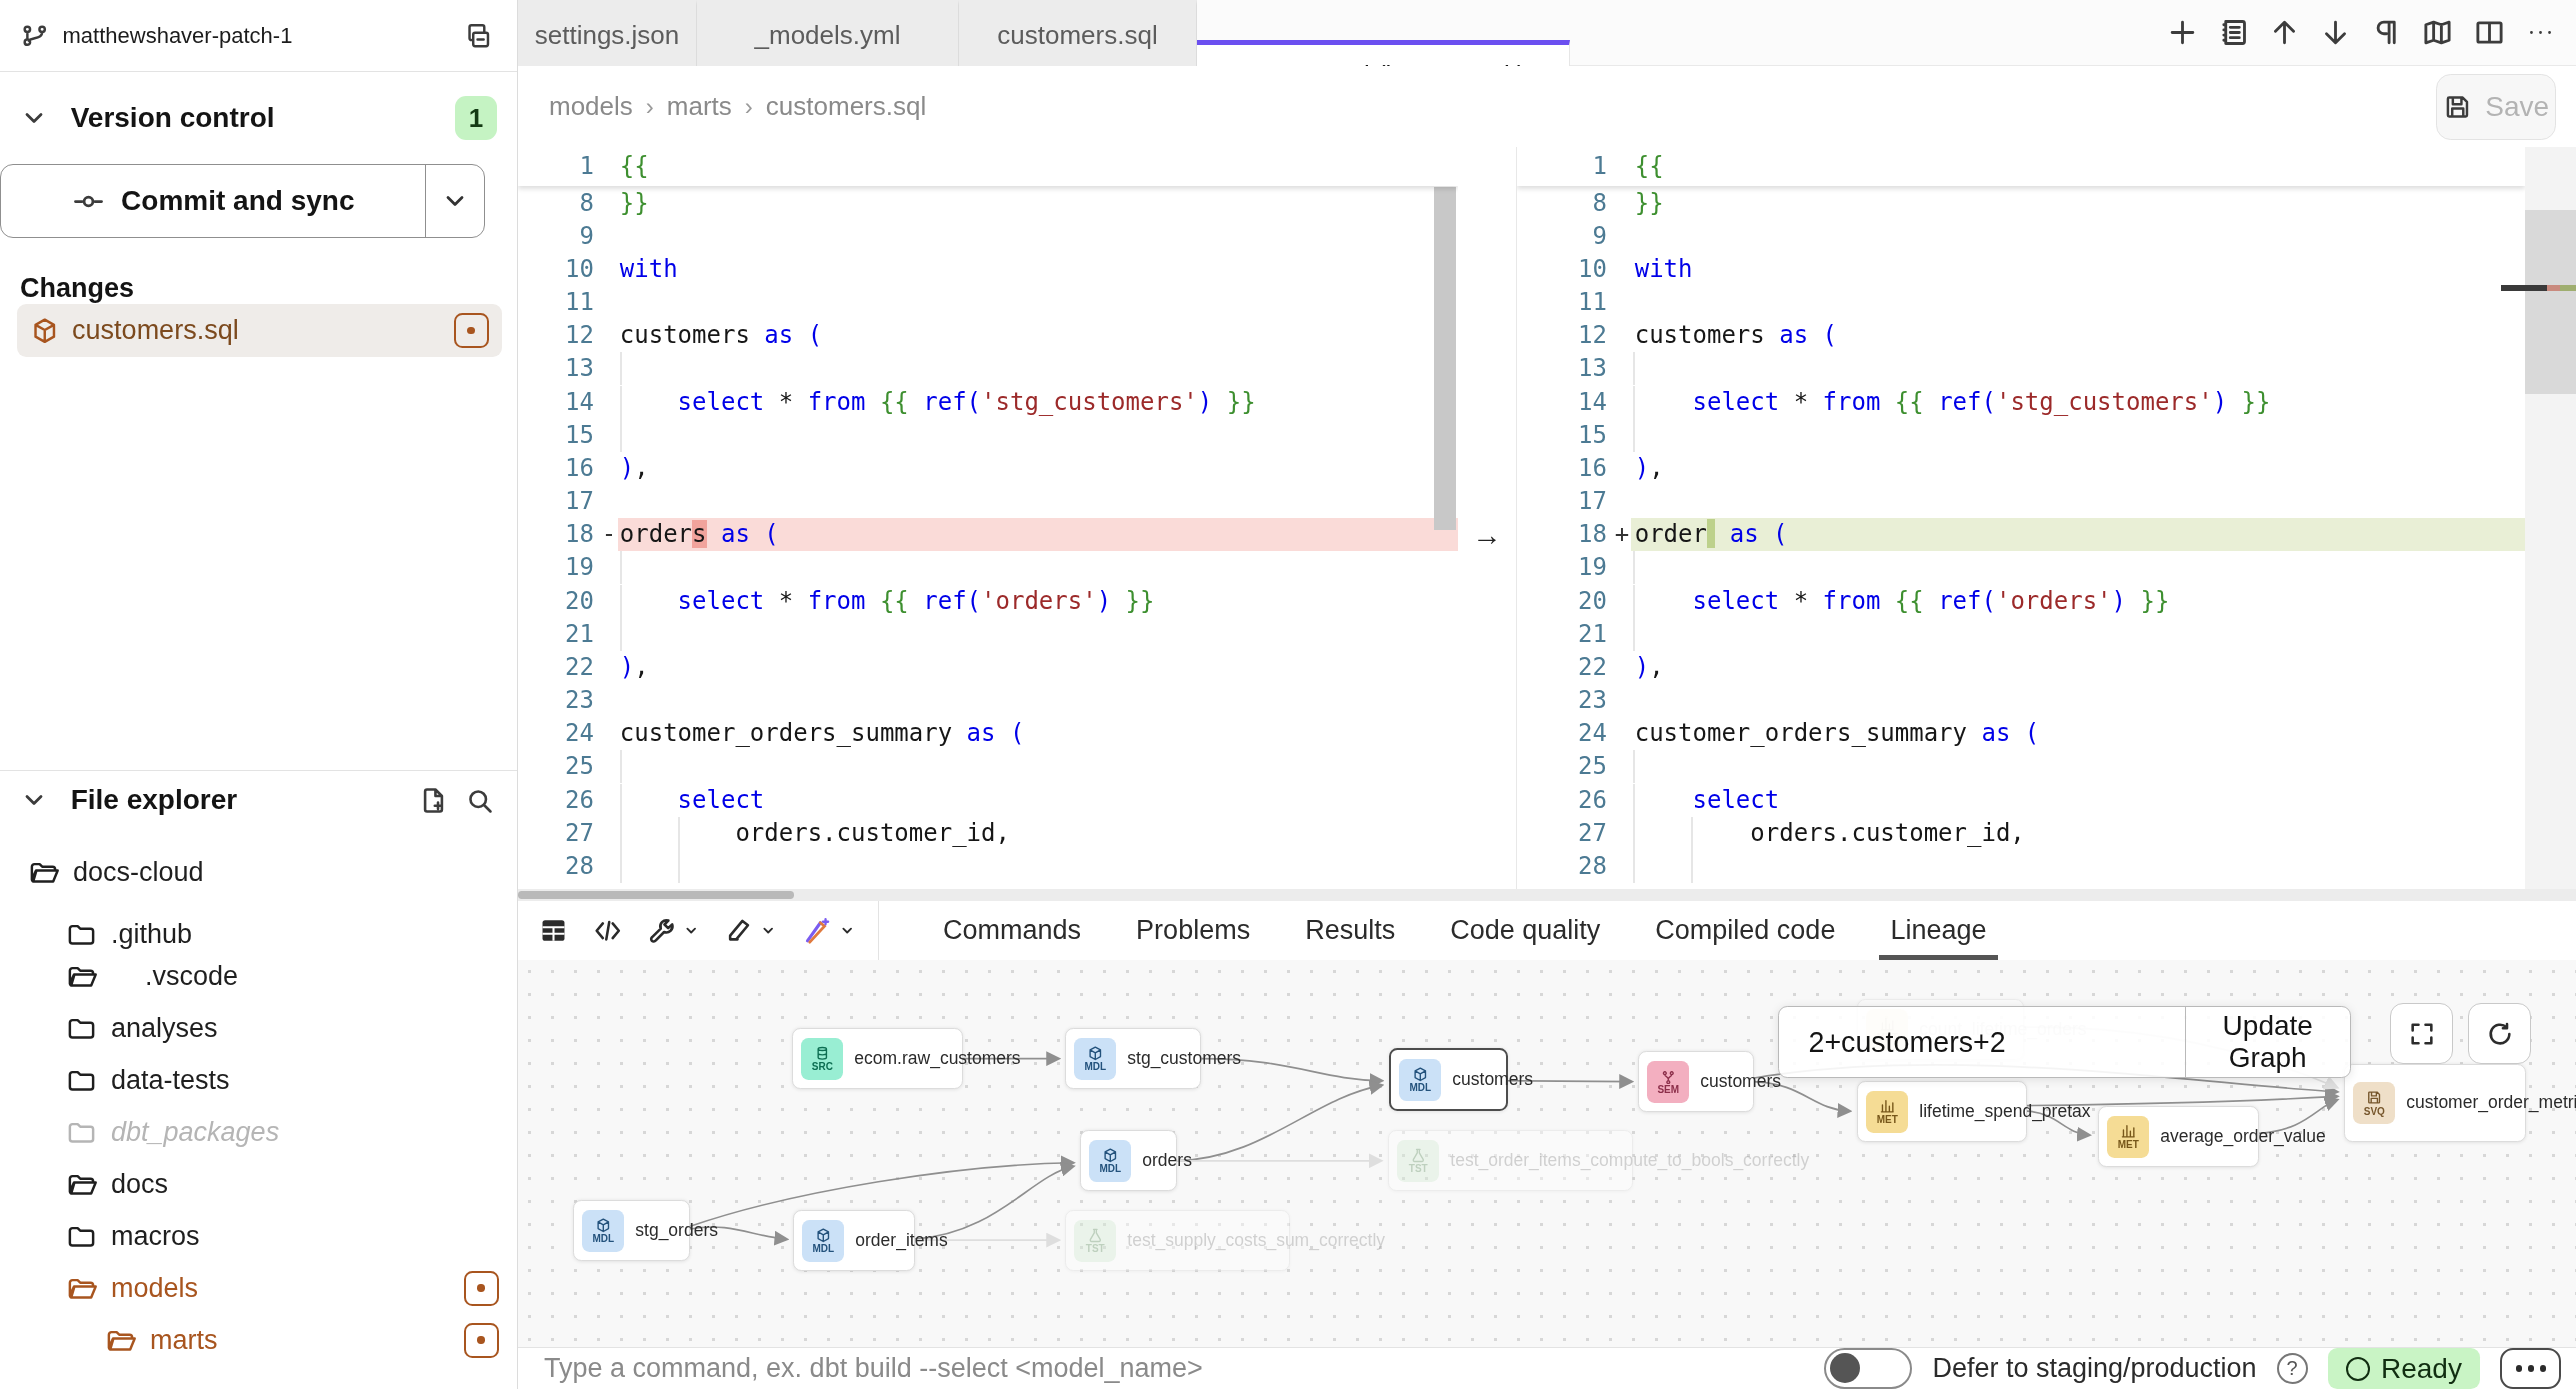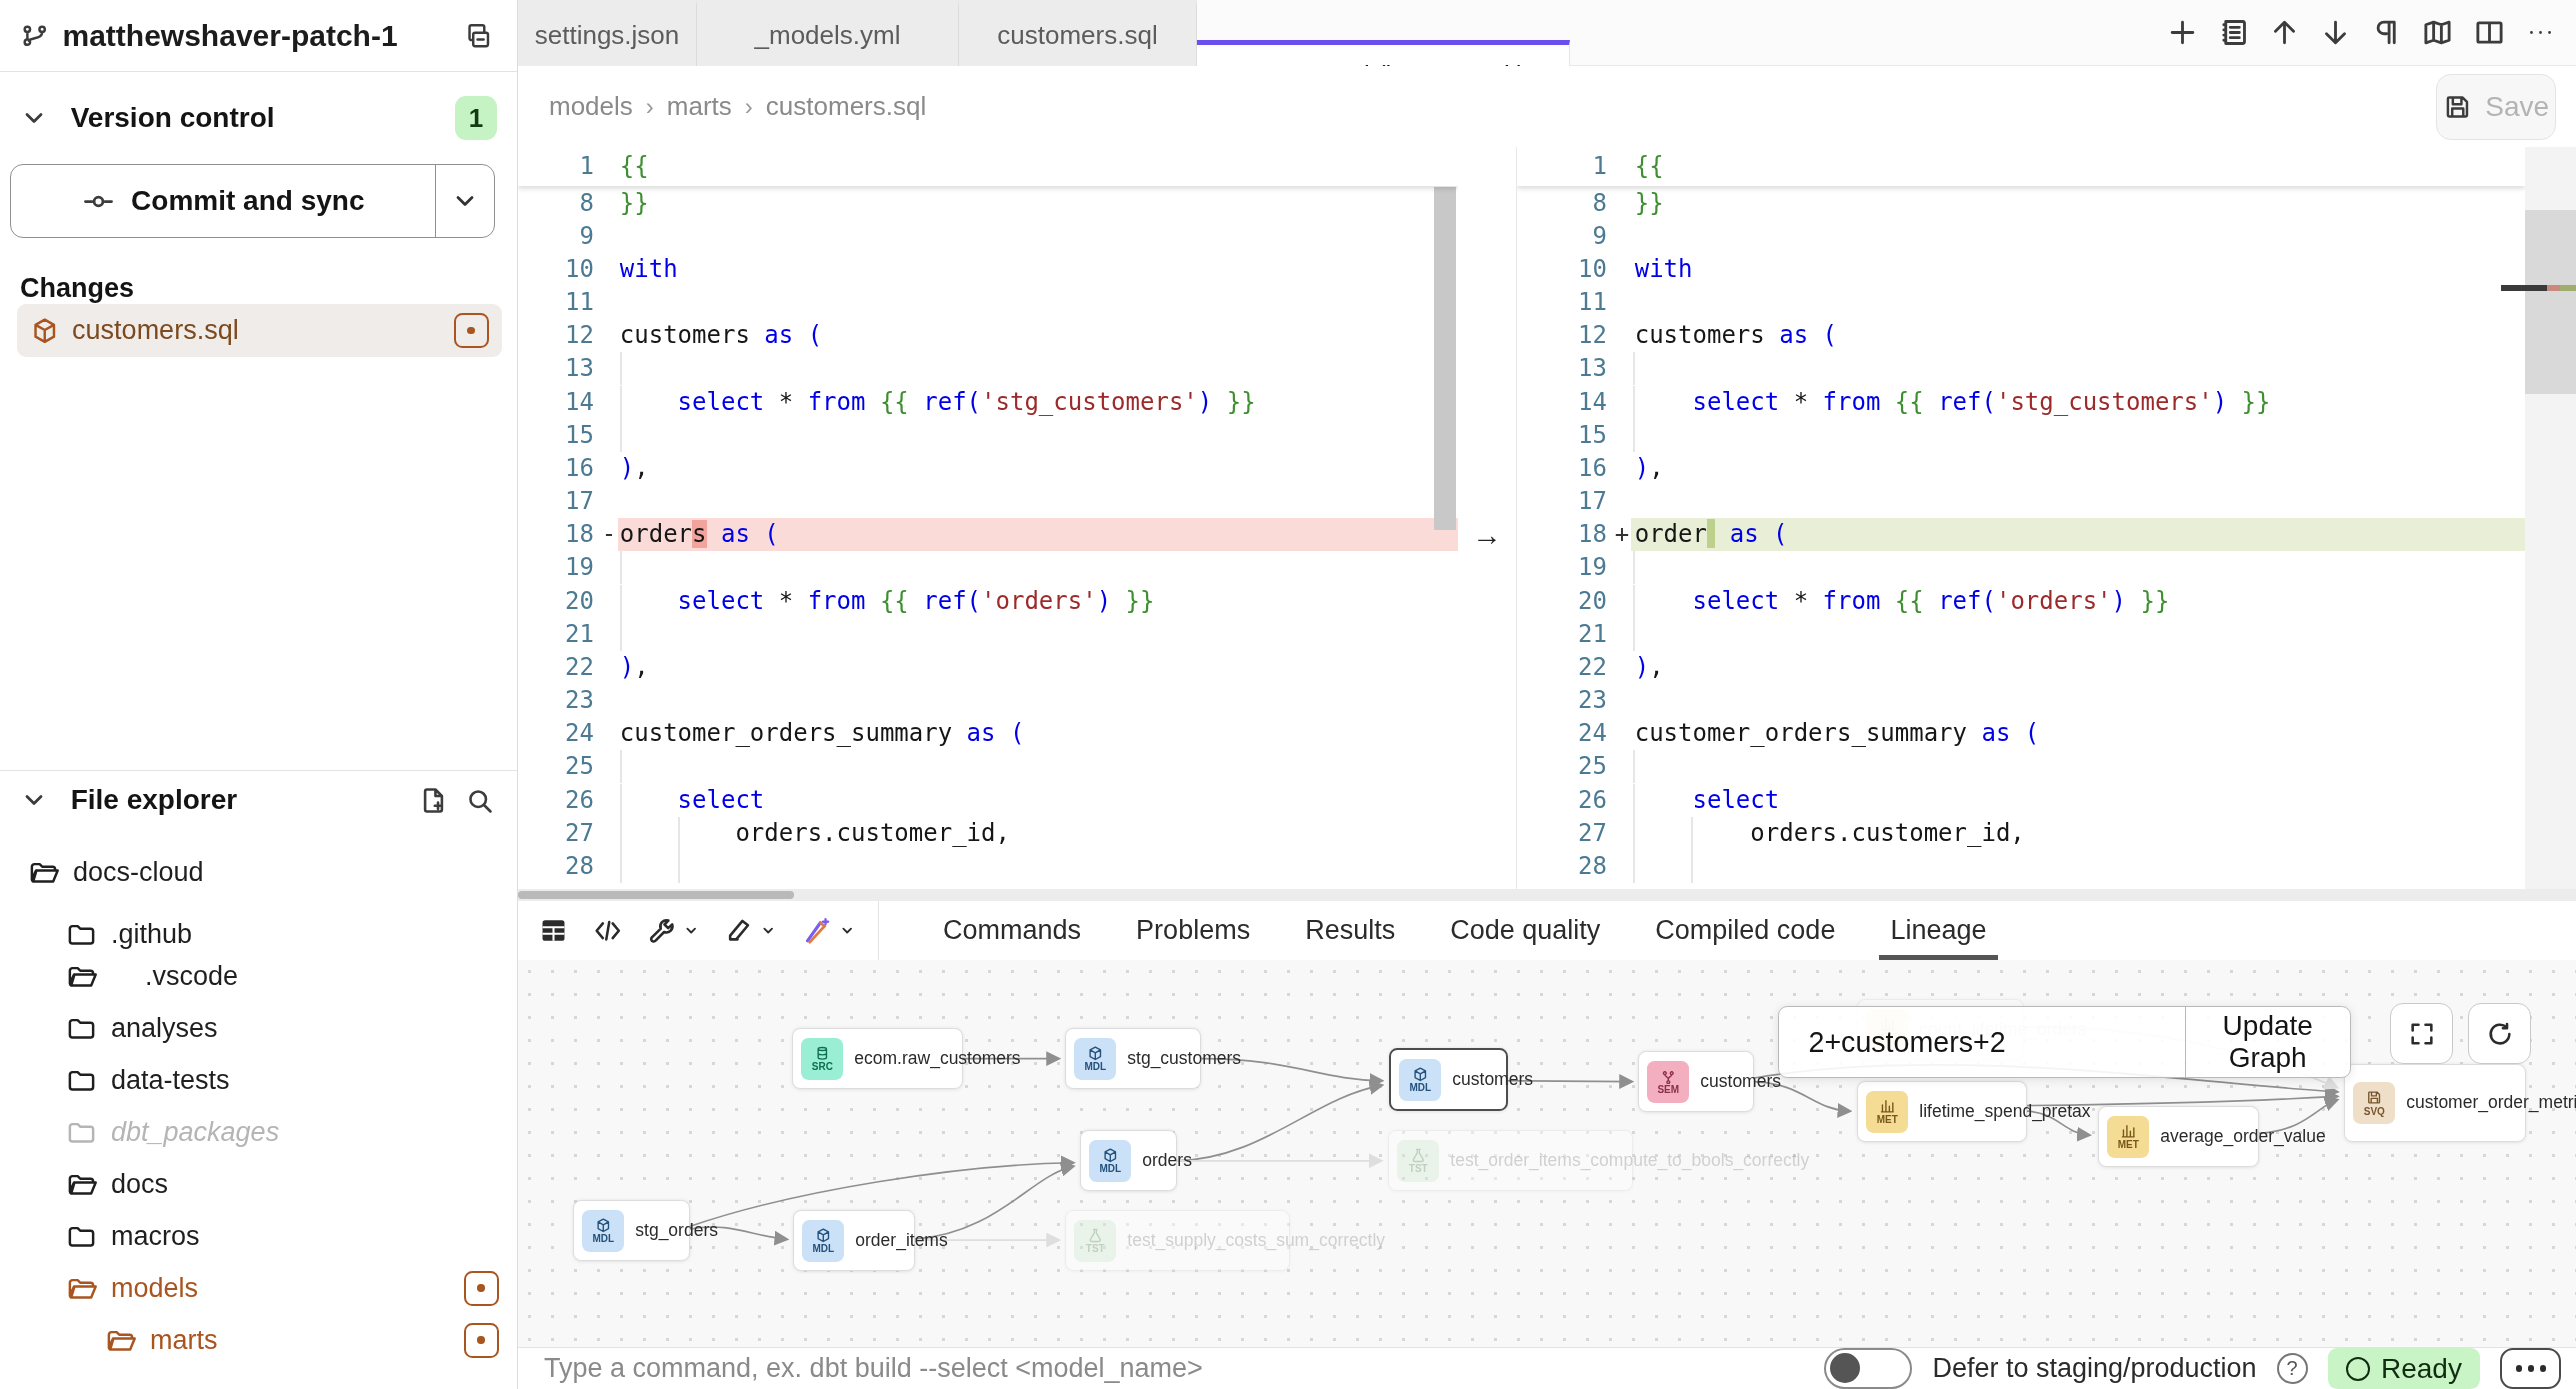--- a/index.html
+++ b/index.html
@@ -3,25 +3,25 @@
 <meta charset="utf-8">
 <style>
   * { margin:0; padding:0; box-sizing:border-box; }
   html,body { width:2576px; height:1389px; background:#fff; font-family:"Liberation Sans", sans-serif; overflow:hidden; }
   .abs { position:absolute; }
   #app { position:relative; width:2576px; height:1389px; background:#fff; }
 
   
   #sidebar { left:0; top:0; width:518px; height:1389px; background:#fff; border-right:0.9px solid #dcdcdc; }
   #branch-row { left:0; top:0; width:100%; height:72px; border-bottom:0.9px solid #e3e3e3; display:flex; align-items:center; padding:0 24px 0 20px; gap:13px; color:#1c1c1c; }
-  #branch-row .nm { font-size:30px; flex:1; white-space:nowrap; overflow:hidden;font-weight:bold; }
+  #branch-row .nm { font-size:22px; flex:1; white-space:nowrap; overflow:hidden; }
   .sb-title { font-size:28px; font-weight:700; color:#141414;margin-left:8px; }
   #vc-head { left:0; top:92px; width:100%; height:52px; display:flex; align-items:center; padding:0 20px; gap:14.7px; }
   #vc-badge { margin-left:auto; min-width:42px; height:44px; background:#c5f3c3; color:#143a14; border-radius:11px; display:flex; align-items:center; justify-content:center; font-size:26px; font-weight:600; }
-  #commit-btn { left:10px; top:164px; width:485px; height:74px; border:1.8px solid #8f8f8f; border-radius:13px; display:flex; align-items:stretch; background:#fff; }
+  #commit-btn { left:0; top:164px; width:485px; height:74px; border:1.8px solid #8f8f8f; border-radius:13px; display:flex; align-items:stretch; background:#fff; }
   #commit-main { flex:1; display:flex; align-items:center; justify-content:center; gap:16.6px; font-size:28px; font-weight:600; color:#141414; }
   #commit-caret { width:59px; border-left:1.8px solid #8f8f8f; display:flex; align-items:center; justify-content:center; color:#333; }
   #changes-label { left:20px; top:273px; font-size:27px; font-weight:700; color:#141414; }
   #changes-list { left:16.6px; top:304px; width:485px; }
   .chg-row { height:53px; background:#efece9; border-radius:9.2px; display:flex; align-items:center; padding:0 13px 0 13px; gap:13px; color:#7c4a1e; font-size:27px; }
   .mod-badge { margin-left:auto; width:35px; height:35px; border:2.8px solid #a8551f; border-radius:8.3px; position:relative; flex:none; }
   .mod-badge::after { content:""; position:absolute; left:50%; top:50%; width:7.4px; height:7.4px; margin:-3.7px 0 0 -3.7px; border-radius:50%; background:#a8551f; }
   #fe-sep { left:0; top:770px; width:100%; height:0; border-top:0.9px solid #e3e3e3; }
   #fe-head { left:0; top:776px; width:100%; height:48px; display:flex; align-items:center; padding:0 22px 0 20px; gap:14.7px; }
   #fe-head .sp { flex:1; }

